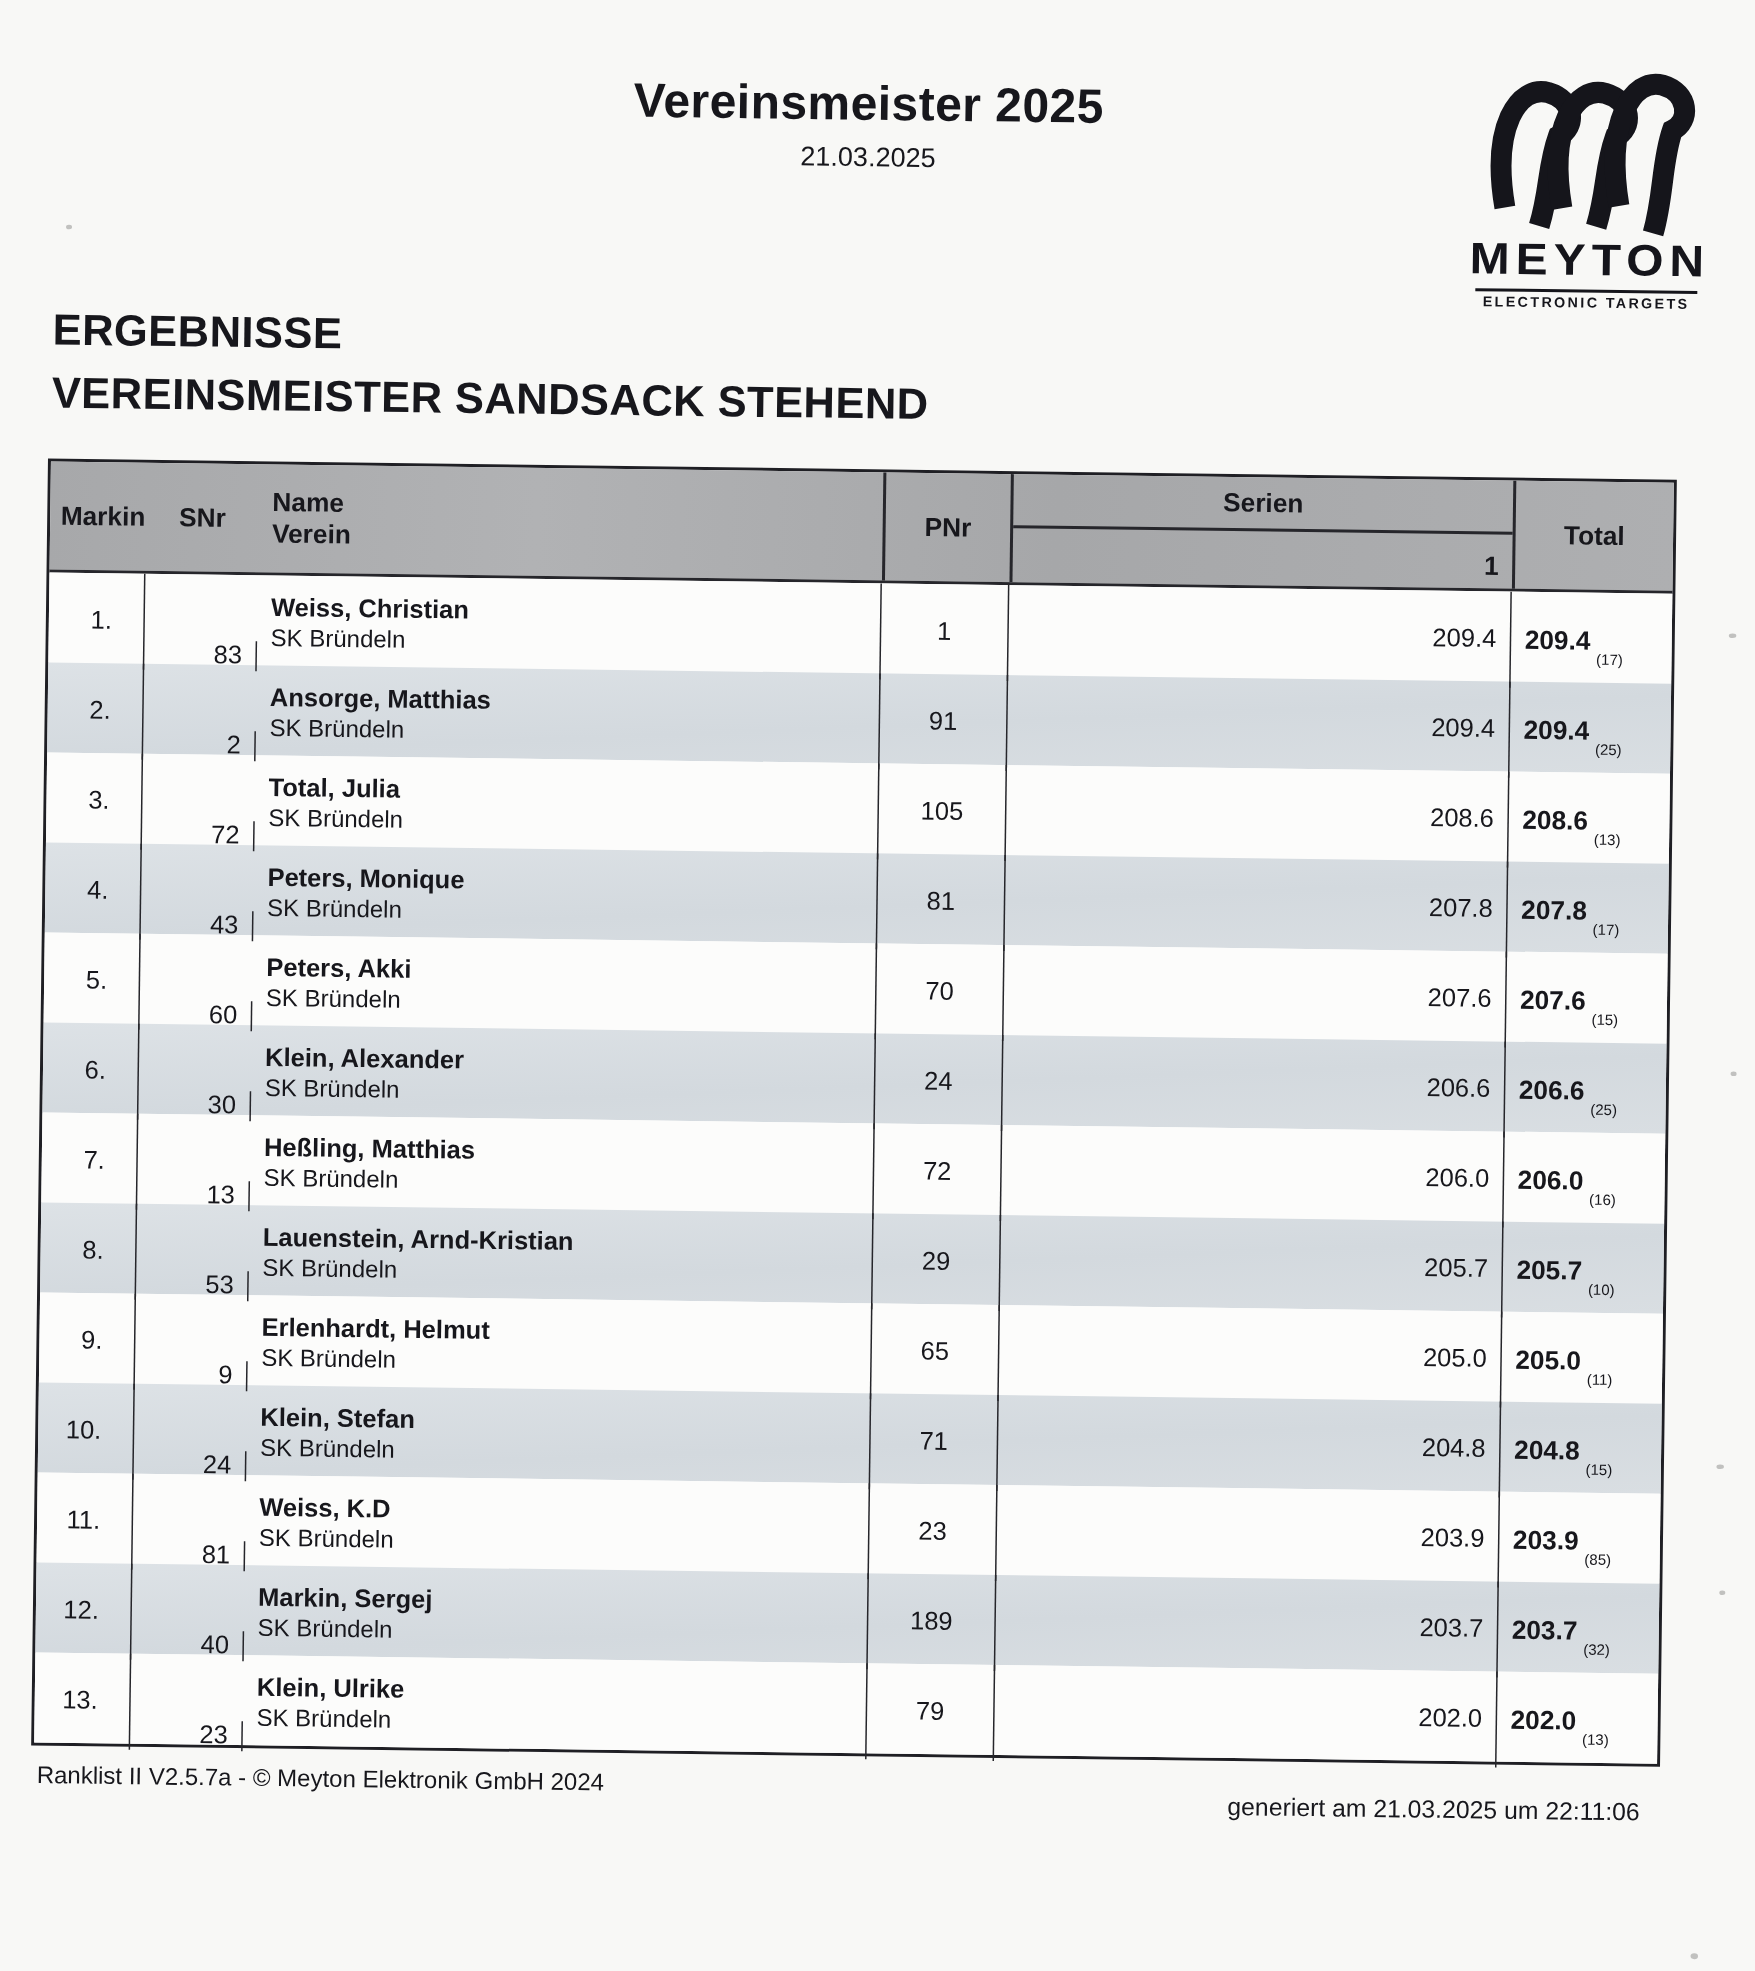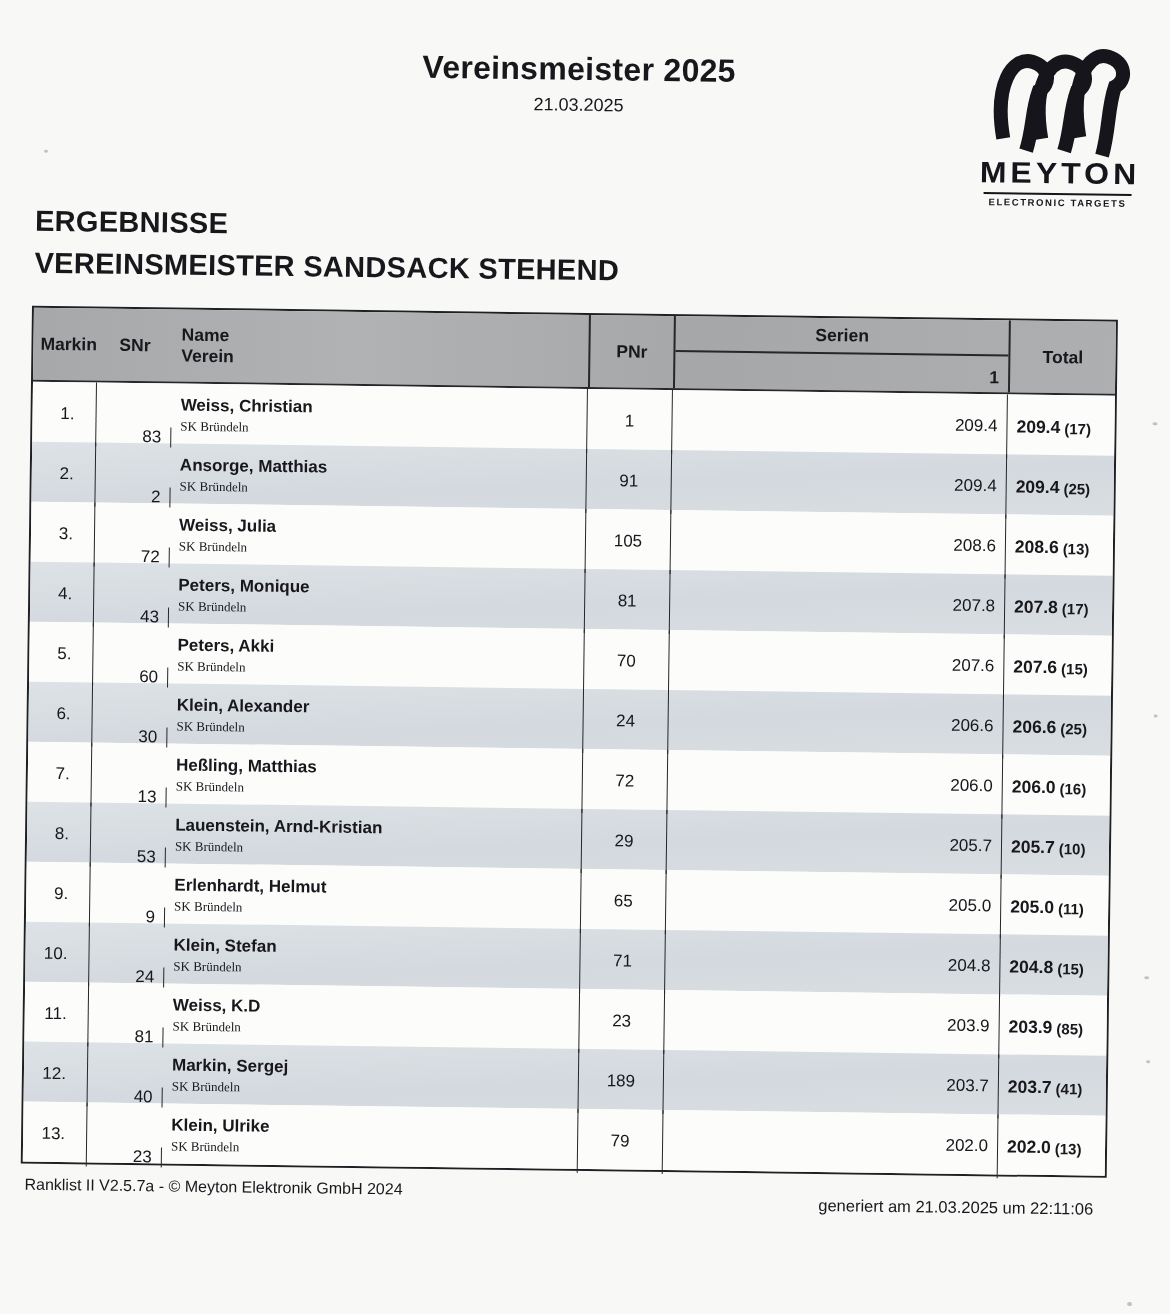--- a/index.html
+++ b/index.html
@@ -59,26 +59,26 @@
   .row{
     display:grid;grid-template-columns:64px 75px 416px 85px 335px 1fr;
     height:60px;background:#fcfcfb;
   }
   .row.alt{background:linear-gradient(177deg,#dde2e6 0%,#d3d9de 55%,#d9dee2 100%);}
   .c{display:flex;align-items:center;font-size:17px;box-sizing:border-box;border-right:1.5px solid var(--line);}
   .c-platz{justify-content:flex-end;padding-right:21px;}
   .c-snr{justify-content:flex-end;padding-right:9px;margin-top:44px;}
   .c-name{flex-direction:column;align-items:flex-start;justify-content:center;padding-left:9px;line-height:21.5px;}
   .c-name .nm{font-weight:700;}
-  .c-name .vr{font-weight:400;font-size:13px;font-family:Liberation Serif, serif;}
+  .c-name .vr{font-weight:400;font-size:16px;}
   .c-pnr{justify-content:center;}
   .c-serie{justify-content:flex-end;padding-right:9px;}
   .c-total{padding-left:9px;border-right:none;}
   .tv{font-weight:700;font-size:17.5px;}
-  .ts{font-weight:700;font-size:15px;position:relative;top:1px;margin-left:4px;}
+  .ts{font-weight:400;font-size:10px;position:relative;top:13px;margin-left:4px;}
   
   .footer-left{position:absolute;left:40px;top:1176px;font-size:16px;}
   .footer-right{position:absolute;left:834px;top:1186px;font-size:16.5px;}
   
   .speck{position:absolute;background:#7e7e7c;border-radius:50%;opacity:.45;}
 </style>
 </head>
 <body>
 
 <div id="scan">
@@ -150,21 +150,21 @@
     <div class="c c-total">
       <span class="tv">209.4</span>
       <span class="ts">(25)</span>
     </div>
   </div>
 
   <div class="row">
     <div class="c c-platz">3.</div>
     <div class="c c-snr">72</div>
     <div class="c c-name">
-      <div class="nm">Weiss, Julia</div>
+      <div class="nm">Total, Julia</div>
       <div class="vr">SK Bründeln</div>
     </div>
     <div class="c c-pnr">105</div>
     <div class="c c-serie">208.6</div>
     <div class="c c-total">
       <span class="tv">208.6</span>
       <span class="ts">(13)</span>
     </div>
   </div>
 
@@ -292,21 +292,21 @@
     <div class="c c-platz">12.</div>
     <div class="c c-snr">40</div>
     <div class="c c-name">
       <div class="nm">Markin, Sergej</div>
       <div class="vr">SK Bründeln</div>
     </div>
     <div class="c c-pnr">189</div>
     <div class="c c-serie">203.7</div>
     <div class="c c-total">
       <span class="tv">203.7</span>
-      <span class="ts">(41)</span>
+      <span class="ts">(32)</span>
     </div>
   </div>
 
   <div class="row">
     <div class="c c-platz">13.</div>
     <div class="c c-snr">23</div>
     <div class="c c-name">
       <div class="nm">Klein, Ulrike</div>
       <div class="vr">SK Bründeln</div>
     </div>

